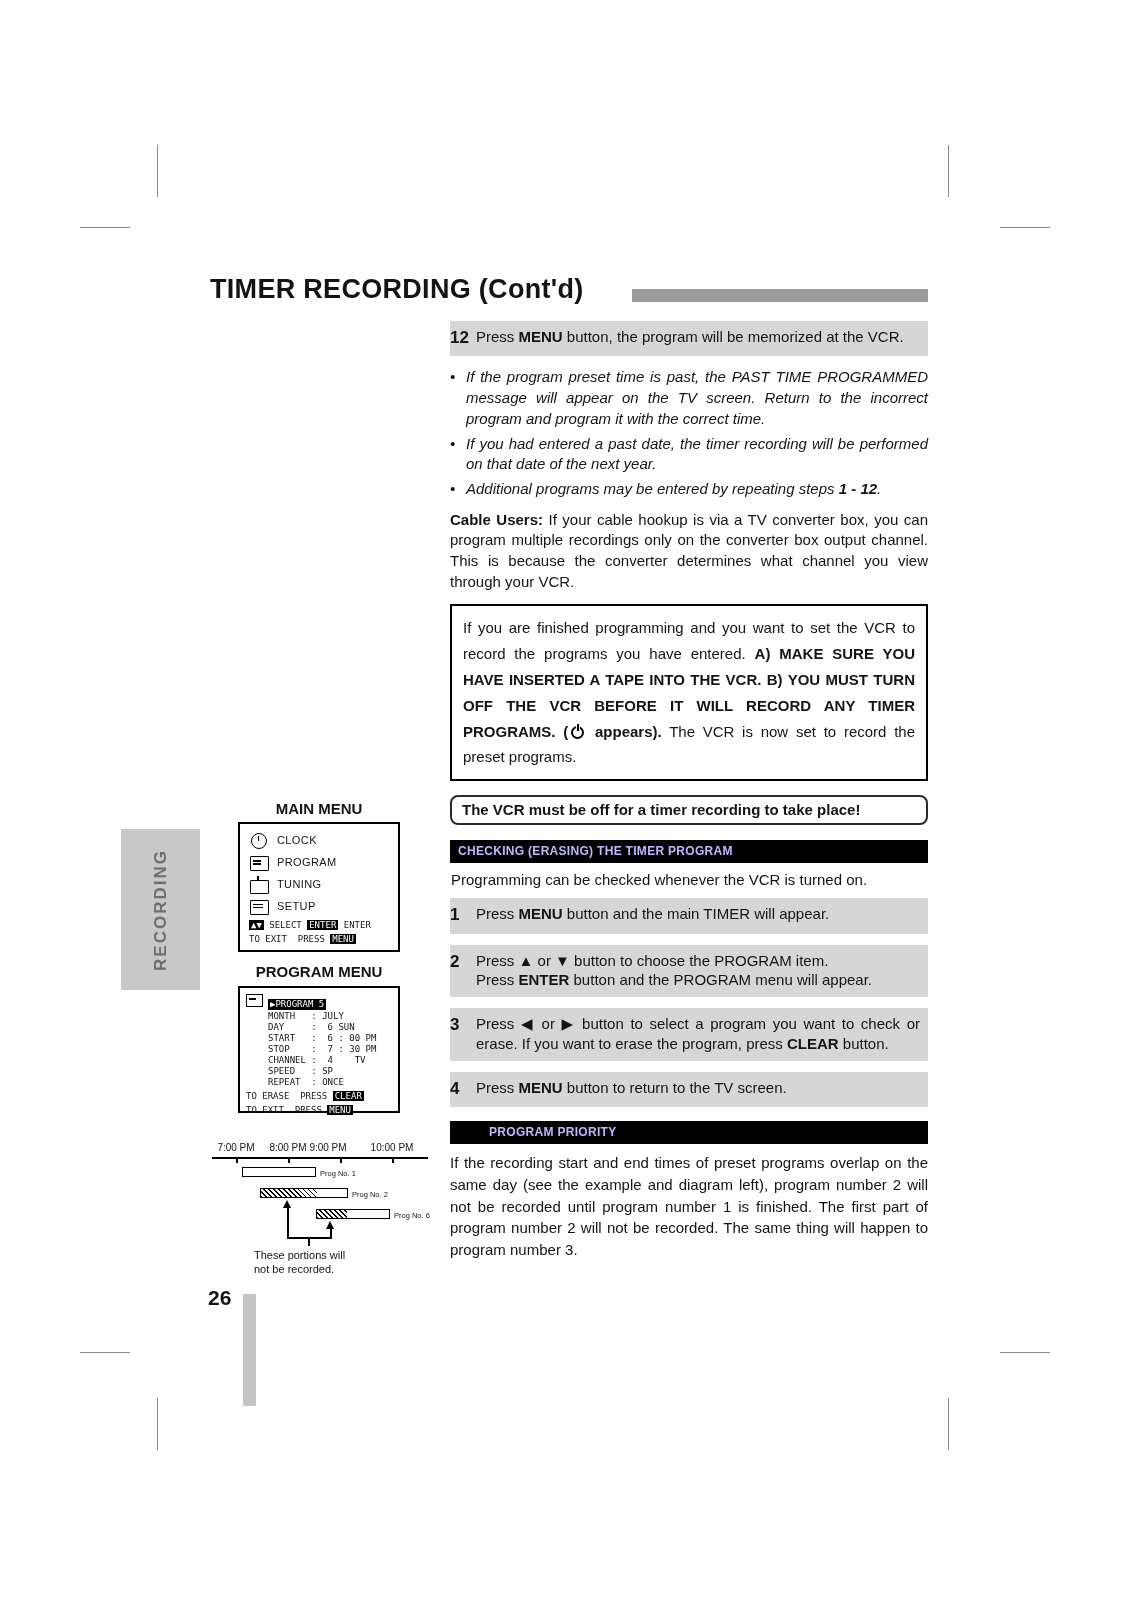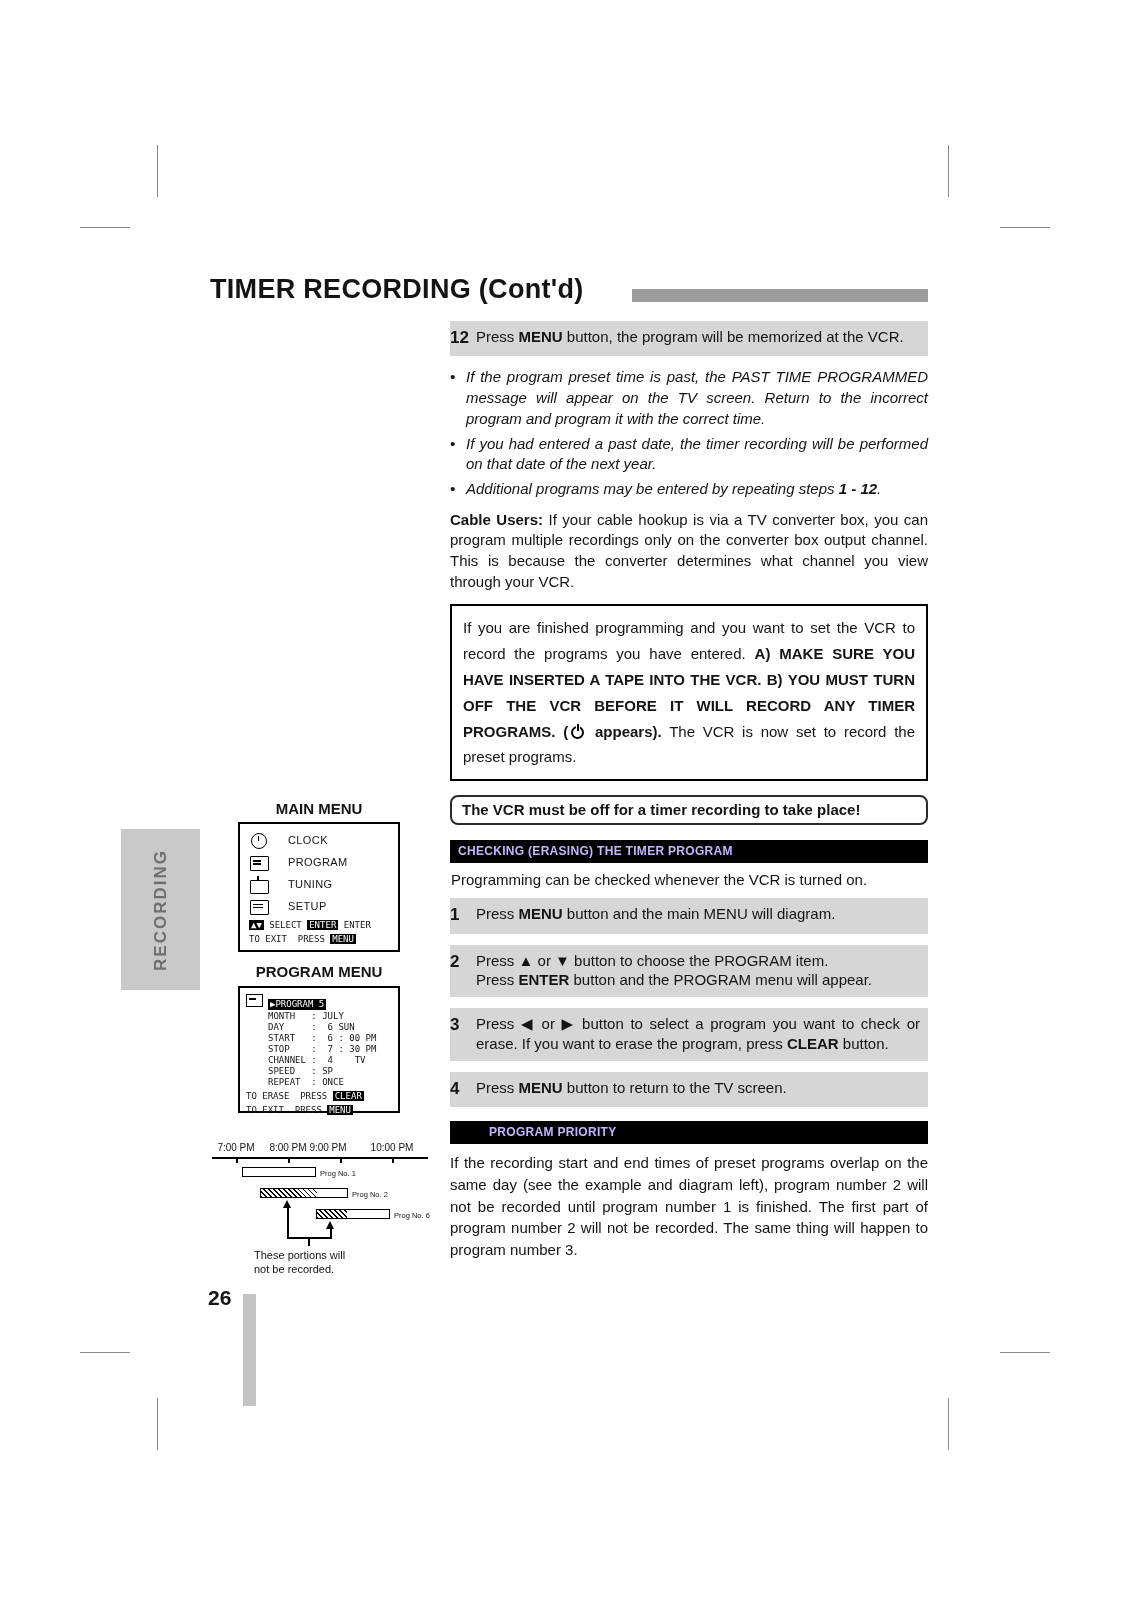--- a/index.html
+++ b/index.html
@@ -35,21 +35,21 @@
   .rec-tab { position:absolute; left:121px; top:829px; width:79px; height:161px; background:#c8c8c8; display:flex; align-items:center; justify-content:center; }
   .rec-tab span { writing-mode:vertical-rl; transform:rotate(180deg); font-weight:bold; font-size:17px; letter-spacing:2px; color:#6e6e6e; }
 
   
   .menu-heading { position:absolute; width:162px; text-align:center; font-weight:bold; font-size:15px; }
   .mm-heading { left:238px; top:800px; }
   .pm-heading { left:238px; top:963px; }
   .menu-box { position:absolute; left:238px; width:162px; border:2px solid #000; background:#fff; }
   .mm-box { top:822px; height:130px; padding:5px 7px 4px 9px; }
   .pm-box { top:986px; height:127px; padding:5px 6px 4px 6px; }
-  .menu-row { display:flex; align-items:center; gap:19px; height:22px; }
+  .menu-row { display:flex; align-items:center; gap:8px; height:22px; }
   .menu-row .lbl { font-size:11px; letter-spacing:.4px; }
   .osd { font-family:"DejaVu Sans Mono","Liberation Mono",monospace; font-size:9px; line-height:11px; white-space:pre; }
   .osd-foot { font-family:"DejaVu Sans Mono","Liberation Mono",monospace; font-size:9px; line-height:12px; margin-top:2px; white-space:pre; }
   .inv { background:#000; color:#fff; padding:0 2px; }
   .pm-flex { display:flex; gap:4px; }
   .pm-title { display:inline-block; margin-bottom:1px; }
 
   
   .ic { position:relative; width:20px; height:17px; flex:0 0 20px; }
   .ic-clock::before { content:''; position:absolute; left:2px; top:1px; width:14px; height:14px; border:1.6px solid #000; border-radius:50%; }
@@ -206,21 +206,21 @@
 
   <div class="notice"><span>If you are finished programming and you want to set the VCR to record the programs you have entered.  </span><span style="font-weight: bold;">A) MAKE SURE YOU HAVE INSERTED A TAPE INTO THE VCR.   B) YOU MUST TURN OFF THE VCR BEFORE IT WILL RECORD ANY TIMER PROGRAMS. (</span><span class="glyph-power"></span><span style="font-weight: bold;"> appears).</span><span> The VCR is now set to record the preset programs.</span></div>
 
   <div class="vcr-off">The VCR must be off for a timer recording to take place!</div>
 
   <div class="secbar">CHECKING (ERASING) THE TIMER PROGRAM</div>
   <p class="intro">Programming can be checked whenever the VCR is turned on.</p>
 
   <div class="stepbox">
     <span class="stepnum">1</span>
-    <div class="steptext"><span>Press </span><span style="font-weight: bold;">MENU</span><span> button and the main MENU will diagram.</span></div>
+    <div class="steptext"><span>Press </span><span style="font-weight: bold;">MENU</span><span> button and the main TIMER will appear.</span></div>
   </div>
   <div class="stepbox">
     <span class="stepnum">2</span>
     <div class="steptext"><span>Press </span><span style="font-weight: bold;">▲</span><span> or </span><span style="font-weight: bold;">▼</span><span> button to choose the PROGRAM item.</span><br><span>Press </span><span style="font-weight: bold;">ENTER</span><span> button and the PROGRAM menu will appear.</span></div>
   </div>
   <div class="stepbox">
     <span class="stepnum">3</span>
     <div class="steptext"><span>Press </span><span style="font-weight: bold;">◀</span><span> or </span><span style="font-weight: bold;">▶</span><span> button to select a program you want to check or erase. If you want to erase the program, press </span><span style="font-weight: bold;">CLEAR</span><span> button.</span></div>
   </div>
   <div class="stepbox">

